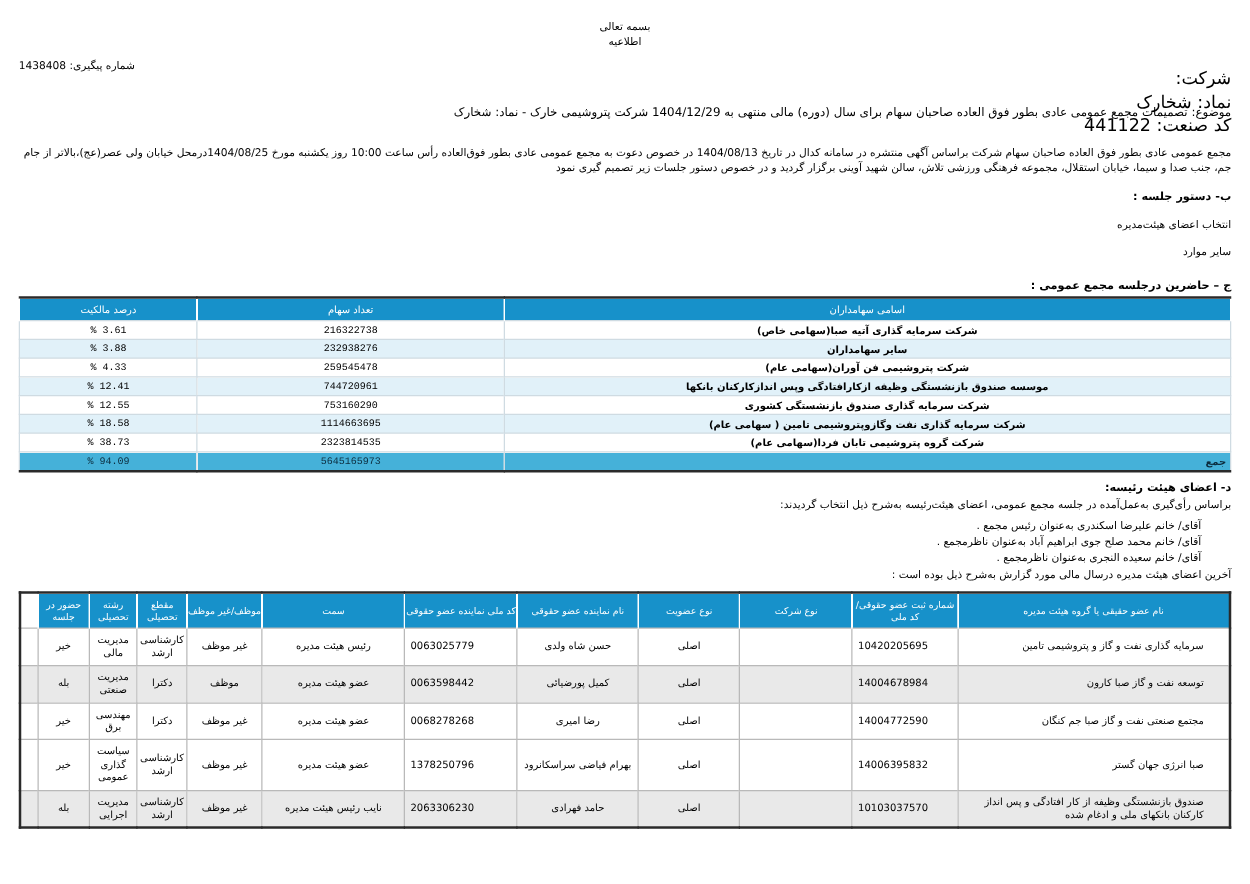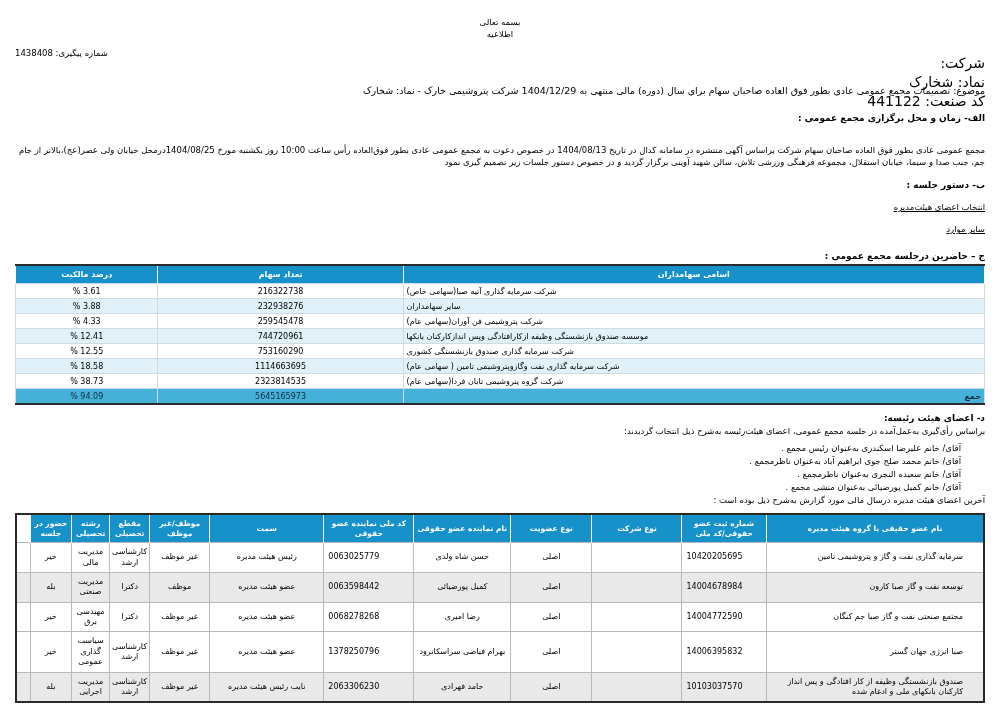--- a/index.html
+++ b/index.html
@@ -20,35 +20,35 @@
   .page{position:relative;width:1000px;height:598px;padding:16px 15px 0;}
   
   .center-head{text-align:center;font-size:8.5px;line-height:1.45;}
   .tracking{position:absolute;left:15px;top:48px;font-size:8.5px;direction:rtl;}
   .company-info{position:absolute;right:15px;top:54px;font-size:14px;line-height:1.35;text-align:right;}
   
   .subject{margin-top:44px;font-size:9.5px;font-weight:normal;text-align:right;}
   
   .sec-title{font-size:9px;font-weight:bold;margin-top:17px;}
   .sec-body{font-size:8.5px;line-height:1.45;margin-top:21px;text-align:right;}
-  .agenda-item{font-size:8.5px;margin-top:12px;text-decoration:underline;}
+  .agenda-item{font-size:8.5px;margin-top:12px;}
   .elected-line{font-size:8.5px;margin-top:3px;padding-right:24px;}
   
   table{border-collapse:collapse;width:100%;table-layout:fixed;}
   th,td{font-size:8px;padding:2px 3px;overflow:hidden;}
   thead th{
-    background:var(--header-blue);color:#fff;font-weight:bold;
+    background:var(--header-blue);color:#fff;font-weight:normal;
     border-left:1px solid #fff;border-right:1px solid #fff;padding:4px 0;
   }
   
   .attendees-table{margin-top:3px;border-top:2px solid var(--border-dark);border-bottom:2px solid var(--border-dark);
     border-left:1px solid var(--border-light);border-right:1px solid var(--border-light);}
   .attendees-table td{border:1px solid #cfdbe2;height:15px;}
-  .attendees-table td.name-cell{text-align:left;}
-  .attendees-table td.num-cell{text-align:center;direction:ltr;}
+  .attendees-table td.name-cell{text-align:center;font-weight:bold;}
+  .attendees-table td.num-cell{text-align:center;direction:ltr;font-family:Liberation Mono, monospace;}
   .attendees-table tr.alt td{background:var(--alt-blue);}
   .attendees-table tr.total td{background:var(--total-row);color:#0c2d3f;border-top:1px solid var(--border-dark);}
   .attendees-table tr.total td.name-cell{text-align:right;font-weight:bold;}
   
   .board-table{margin-top:7px;border:2px solid var(--border-dark);}
   .board-table thead th{font-size:7.5px;line-height:1.25;}
   .board-table thead th.spacer{background:#fff;border:1px solid var(--border-light);}
   .board-table td{border:1px solid var(--border-light);text-align:center;line-height:1.3;padding:4px 2px;}
   .board-table td.name-cell{text-align:right;padding-right:20px;}
   .board-table td.ltr-cell{text-align:left;direction:ltr;padding-left:4px;}
@@ -67,21 +67,20 @@
   <div class="tracking">شماره پیگیری: 1438408</div>
 
   <div class="company-info">
     <div>شرکت:</div>
     <div>نماد: شخارک</div>
     <div>کد صنعت: 441122</div>
   </div>
 
   <div class="subject">موضوع: تصمیمات مجمع عمومی عادی بطور فوق العاده صاحبان سهام برای سال (دوره) مالی منتهی به 1404/12/29 شرکت پتروشیمی خارک - نماد: شخارک</div>
 
-  <div class="sec-title">الف- زمان و محل برگزاری مجمع عمومی :</div>
   <div class="sec-body">مجمع عمومی عادی بطور فوق العاده صاحبان سهام شرکت براساس آگهی منتشره در سامانه کدال در تاریخ 1404/08/13 در خصوص دعوت به مجمع عمومی عادی بطور فوق‌العاده رأس ساعت 10:00 روز یکشنبه مورخ 1404/08/25درمحل خیابان ولی عصر(عج)،بالاتر از جام جم، جنب صدا و سیما، خیابان استقلال، مجموعه فرهنگی ورزشی تلاش، سالن شهید آوینی  برگزار گردید و در خصوص دستور جلسات زیر تصمیم گیری نمود</div>
 
   <div class="sec-title" style="margin-top:12px">ب- دستور جلسه :</div>
   <div class="agenda-item">انتخاب اعضای هیئت‌مدیره</div>
   <div class="agenda-item">سایر موارد</div>
 
   <div class="sec-title">ج – حاضرین درجلسه مجمع عمومی :</div>
   <table class="attendees-table">
     <colgroup>
         <col style="width:60%">
@@ -138,21 +137,20 @@
         </tr>
       </tbody>
   </table>
 
   <div class="sec-title" style="margin-top:8px">د- اعضای هیئت رئیسه:</div>
   <div class="sec-body" style="margin-top:2px">براساس رأی‌گیری به‌عمل‌آمده در جلسه مجمع عمومی، اعضای هیئت‌رئیسه به‌شرح ذیل انتخاب گردیدند:</div>
   <div style="margin-top:6px">
     <div class="elected-line">آقای/ خانم  علیرضا اسکندری  به‌عنوان رئیس مجمع .</div>
     <div class="elected-line">آقای/ خانم  محمد صلح جوی ابراهیم آباد  به‌عنوان ناظرمجمع .</div>
     <div class="elected-line">آقای/ خانم  سعیده النجری  به‌عنوان ناظرمجمع .</div>
-    <div class="elected-line">آقای/ خانم  کمیل پورضیائی  به‌عنوان منشی مجمع .</div>
   </div>
 
   <div class="sec-body" style="margin-top:2px">آخرین اعضای هیئت مدیره درسال مالی مورد گزارش به‌شرح ذیل بوده است :</div>
 
   <table class="board-table">
     <colgroup>
       <col style="width:22.5%">
         <col style="width:8.7%">
         <col style="width:9.3%">
         <col style="width:8.4%">

